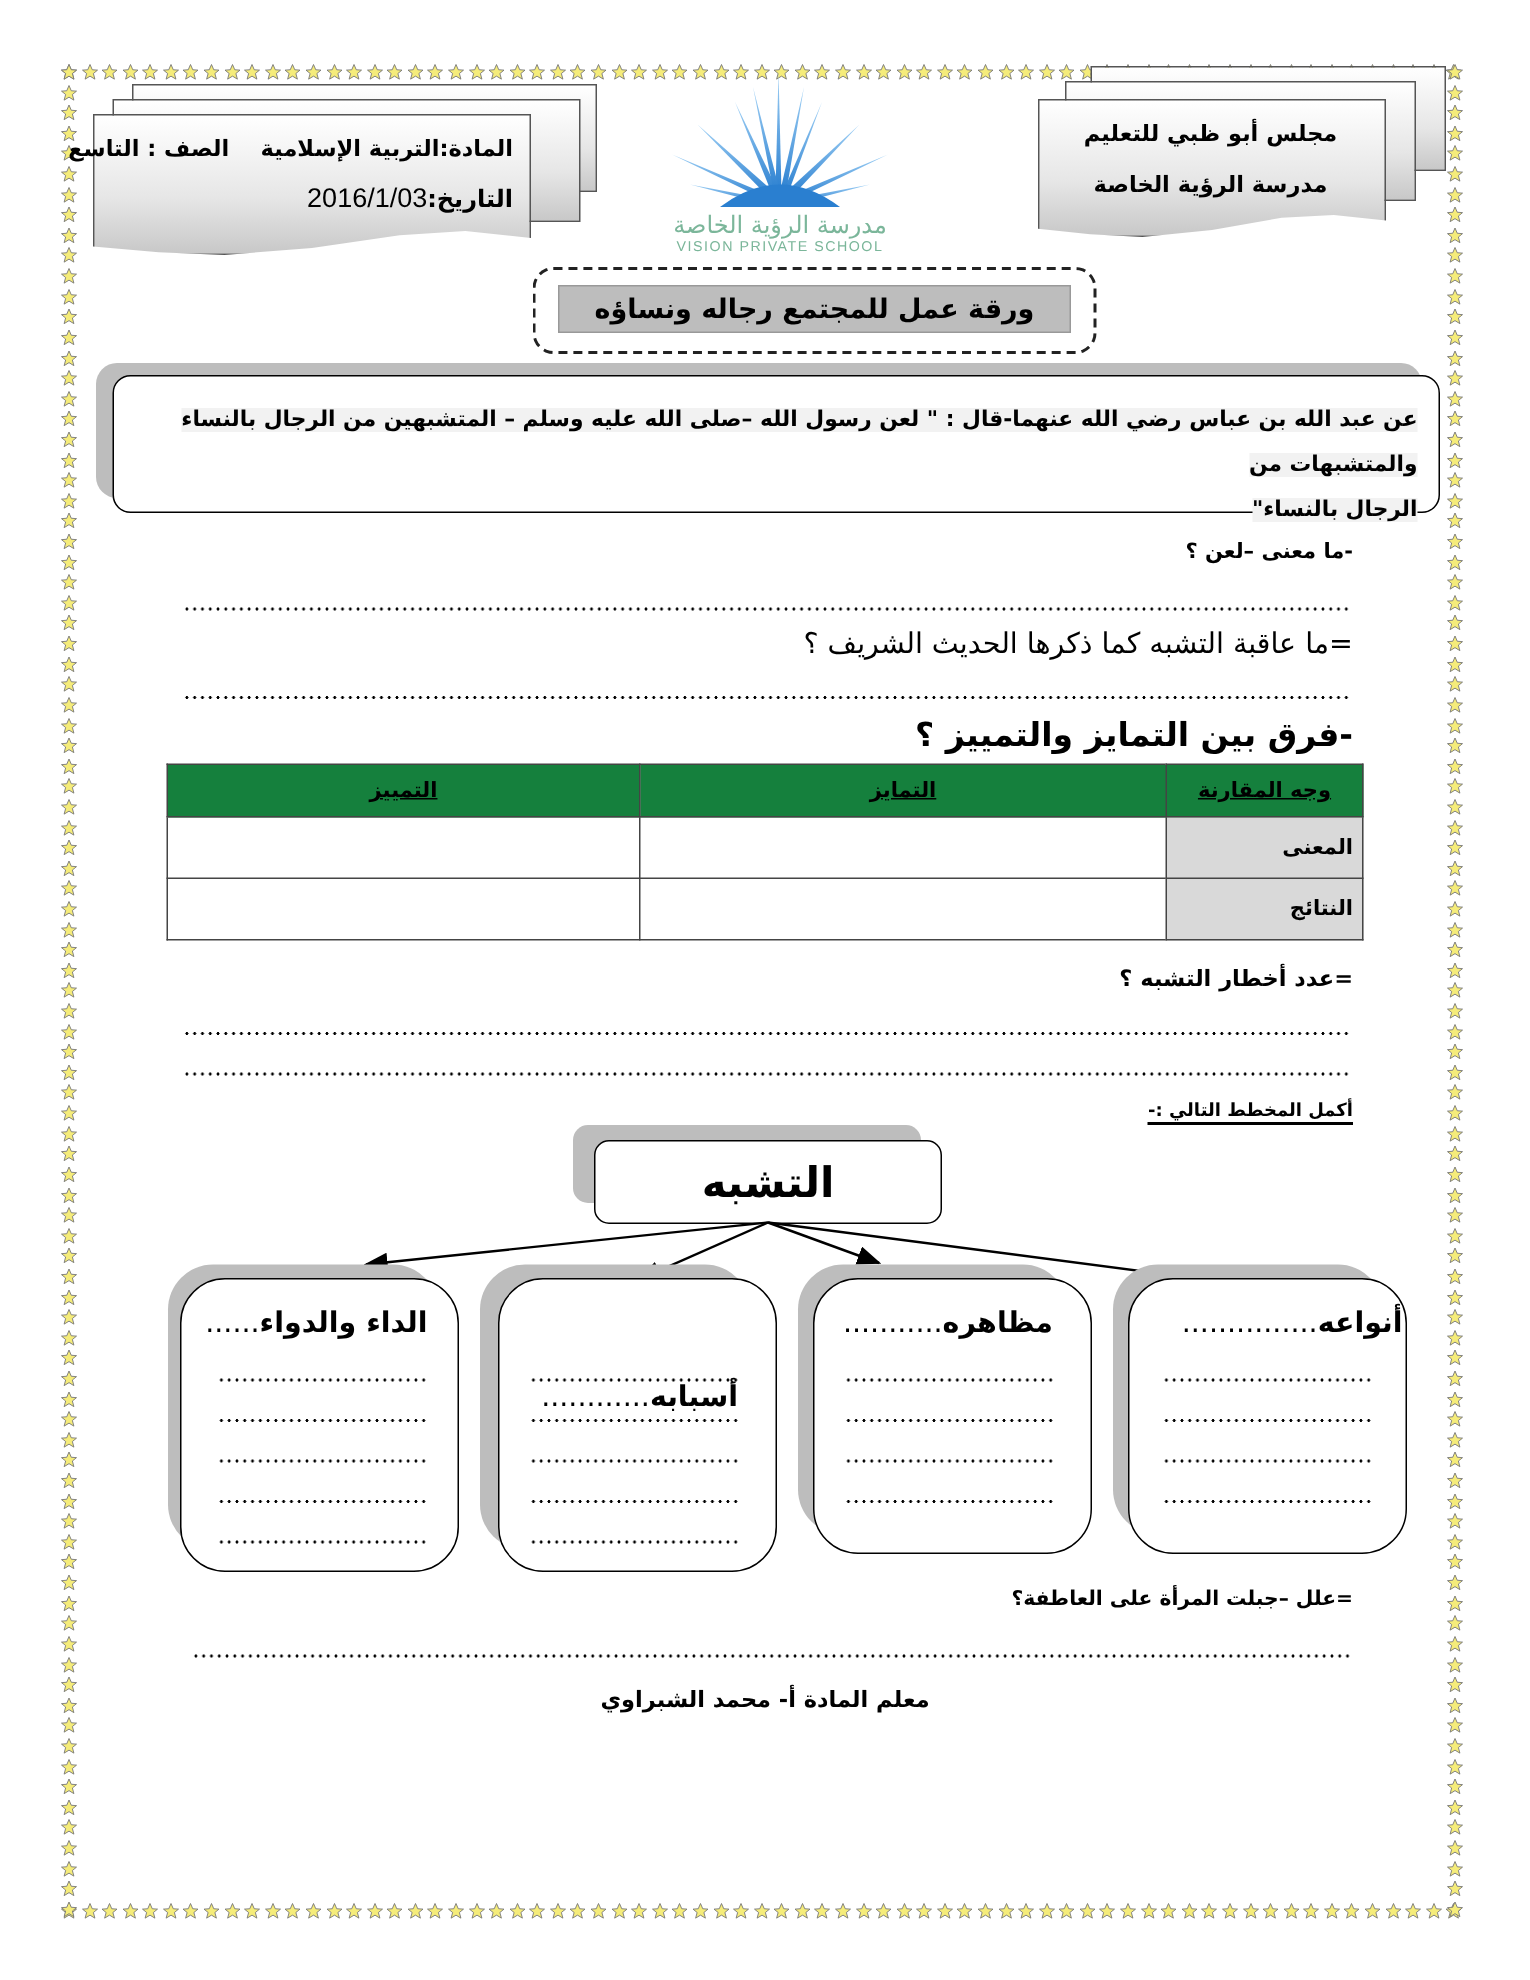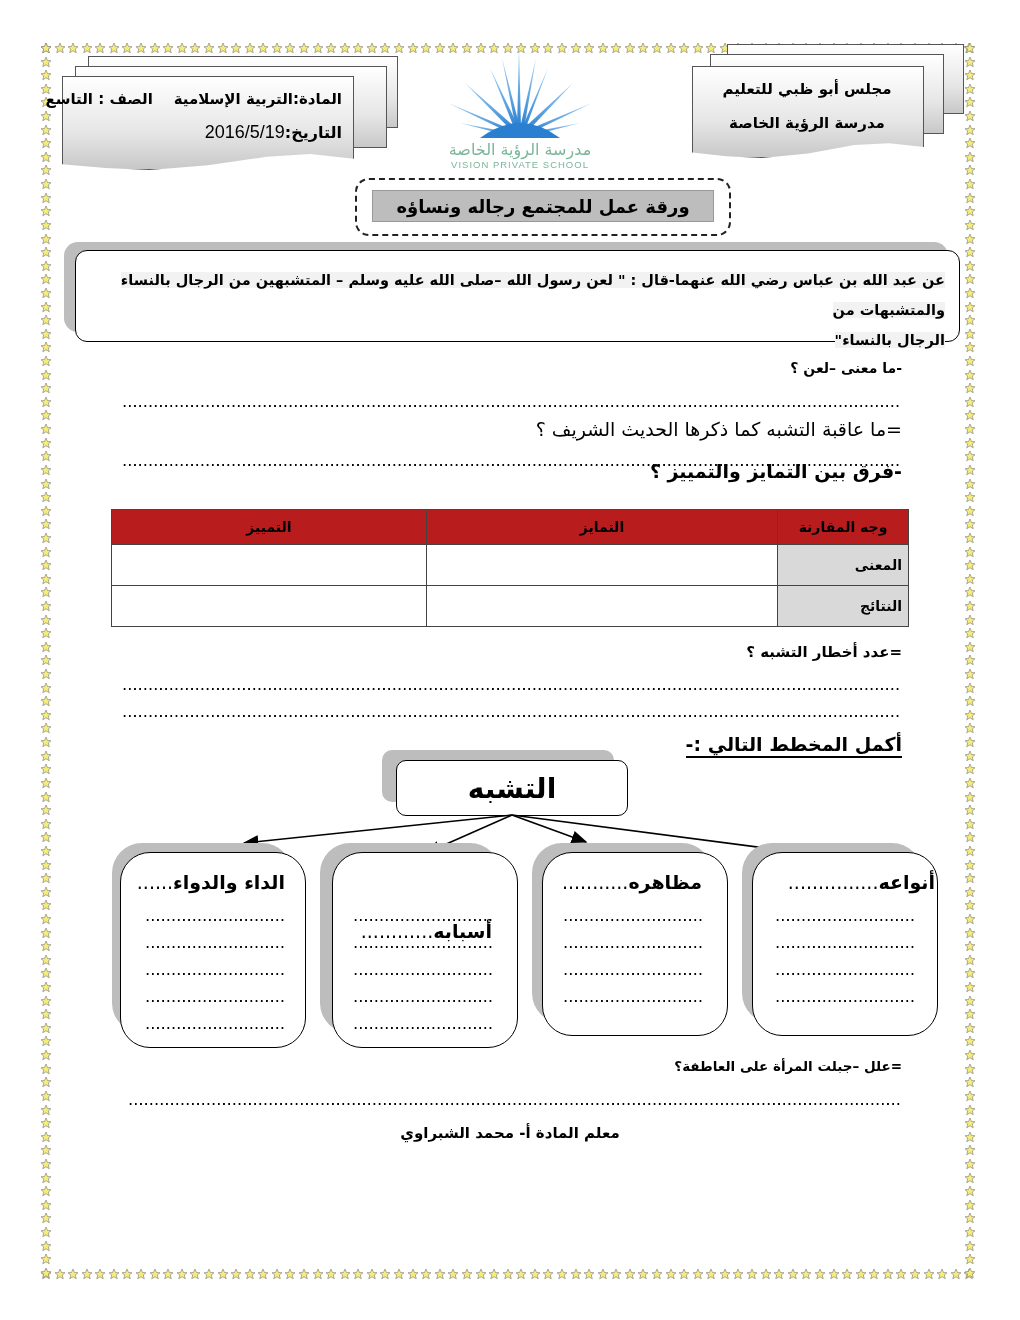--- a/index.html
+++ b/index.html
@@ -36,21 +36,21 @@
   .q { position:absolute; direction:rtl; white-space:nowrap; }
   .q.bold { font-weight:bold; }
   .dots { position:absolute; height:2px;
           background-image:radial-gradient(circle,#000 0.9px,transparent 1.1px);
           background-size:5.2px 2px; background-repeat:repeat-x; }
 
   
   table.cmp { position:absolute; left:111px; top:509px; width:798px; border-collapse:collapse;
               direction:rtl; }
   table.cmp td, table.cmp th { border:1.5px solid #444; font-weight:bold; font-size:14px; padding:0 6px; }
-  table.cmp th { background:#b91c1c; height:34px; text-align:center; }
+  table.cmp th { background:#15803d; height:34px; text-align:center;text-decoration:underline; }
   table.cmp th.first { text-align:center; width:118px; }
   table.cmp td { height:40px; }
   table.cmp td.rowh { background:#d9d9d9; text-align:right; }
 
   
   .root-shadow { position:absolute; left:382px; top:750px; width:232px; height:52px;
                  background:#bdbdbd; border-radius:10px; }
   .root-box { position:absolute; left:396px; top:760px; width:230px; height:54px;
               background:#fff; border:1.5px solid #000; border-radius:10px;
               display:flex; align-items:center; justify-content:center;
@@ -1675,21 +1675,21 @@
 <div>
   <div class="card" style="left:88px; top:56px; width:308px; height:70px;"></div>
   <div class="card" style="left:75px; top:66px; width:310px; height:80px;"></div>
   <div class="card front" style="left:62px; top:76px; width:290px; height:92px; clip-path:polygon(0 0,100% 0,100% 88%,85% 83%,70% 86%,50% 95%,30% 100%,15% 98%,0 94%);"></div>
   <div class="card-text" style="right:678px; top:90px; font-size:15px;">
     <span>المادة:التربية الإسلامية</span>
     &nbsp;&nbsp;
     <span>الصف : التاسع</span>
   </div>
   <div class="card-text" style="right:678px; top:122px; font-size:16px;">
-    <span>التاريخ:</span><span style="font-weight:normal; font-family:'Liberation Sans', sans-serif; font-size:18px;">2016/5/19</span>
+    <span>التاريخ:</span><span style="font-weight:normal; font-family:'Liberation Sans', sans-serif; font-size:18px;">2016/1/03</span>
   </div>
 </div>
 
 <div>
   <div class="card" style="left:727px; top:44px; width:235px; height:68px;"></div>
   <div class="card" style="left:710px; top:54px; width:232px; height:78px;"></div>
   <div class="card front" style="left:692px; top:66px; width:230px; height:90px; clip-path:polygon(0 0,100% 0,100% 88%,85% 84%,70% 86%,50% 95%,30% 100%,15% 98%,0 94%);"></div>
   <div class="card-text" style="left:692px; width:230px; top:80px; text-align:center; font-size:15px;">مجلس أبو ظبي للتعليم</div>
   <div class="card-text" style="left:692px; width:230px; top:114px; text-align:center; font-size:15px;">مدرسة الرؤية الخاصة</div>
 </div>
@@ -1731,21 +1731,21 @@
     <span>الرجال بالنساء"</span>
   </div>
 </div>
 
 <div class="q bold" style="right:118px; top:360px; font-size:14px;">-ما معنى –لعن ؟</div>
 <div class="dots" style="left:122px; width:778px; top:405px;"></div>
 
 <div class="q" style="right:118px; top:418px; font-size:19px;">=ما عاقبة التشبه كما ذكرها الحديث الشريف ؟</div>
 <div class="dots" style="left:122px; width:778px; top:464px;"></div>
 
-<div class="q bold" style="right:118px; top:460px; font-size:19px;text-align:right;">-فرق بين التمايز والتمييز ؟</div>
+<div class="q bold" style="right:118px; top:478px; font-size:22px;text-align:right;">-فرق بين التمايز والتمييز ؟</div>
 
 <table class="cmp">
   <tbody>
       <tr>
     <th class="first">وجه المقارنة</th>
     <th style="width:338px;margin-top:36px;">التمايز</th>
     <th>التمييز</th>
   </tr>
   <tr>
     <td class="rowh">المعنى</td>
@@ -1757,21 +1757,21 @@
     <td></td>
     <td></td>
   </tr>
 </tbody>
   </table>
 
 <div class="q bold" style="right:118px; top:643px; font-size:15px;">=عدد أخطار التشبه ؟</div>
 <div class="dots" style="left:122px; width:778px; top:688px;"></div>
 <div class="dots" style="left:122px; width:778px; top:715px;"></div>
 
-<div class="q bold" style="right:118px; top:733px; font-size:19px; border-bottom:2px solid #000; padding-bottom:1px;">أكمل المخطط التالي :-</div>
+<div class="q bold" style="right:118px; top:733px; font-size:12px; border-bottom:2px solid #000; padding-bottom:1px;">أكمل المخطط التالي :-</div>
 
 <div class="root-shadow"></div>
 <div class="root-box">التشبه</div>
 
 <svg class="arrows" width="1020" height="1320">
   <defs>
     <marker id="ah" markerWidth="10" markerHeight="8" refX="9" refY="4" orient="auto">
       <polygon points="0,0 10,4 0,8" fill="#000"></polygon>
     </marker>
   </defs>

